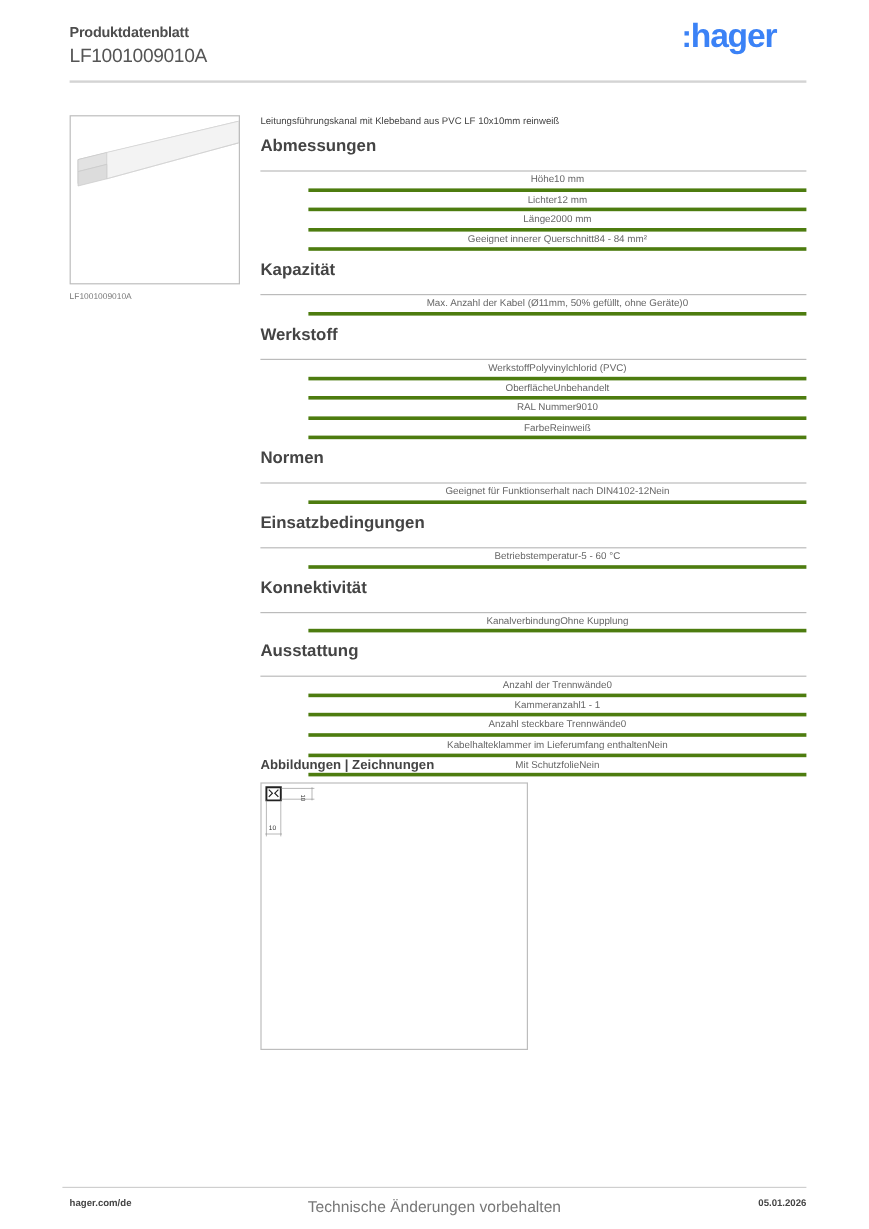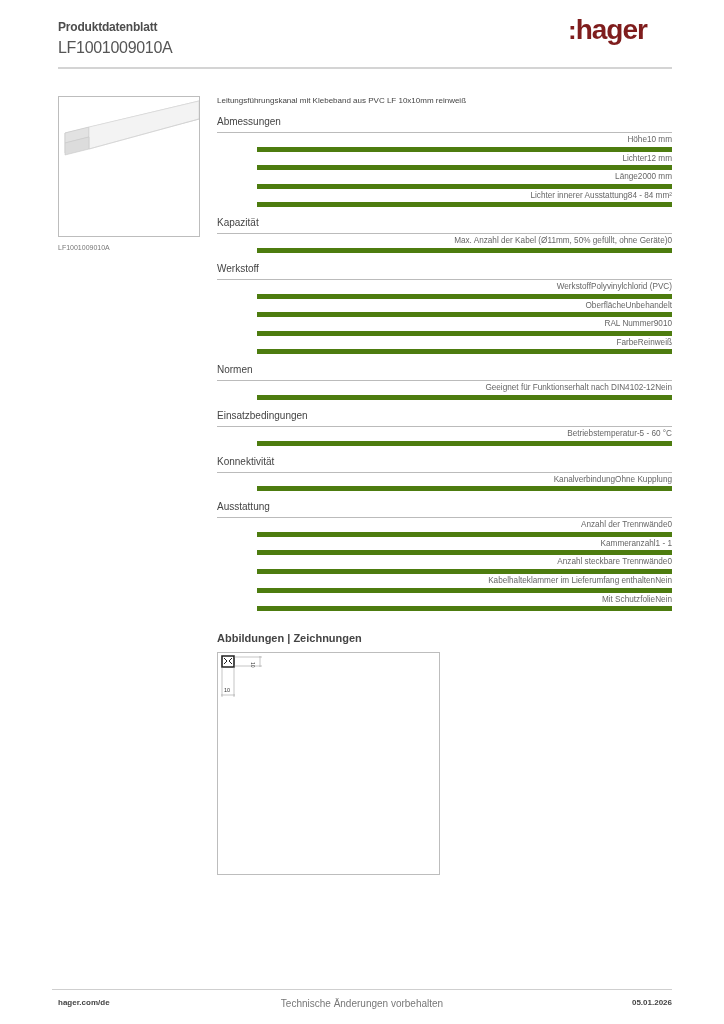--- a/index.html
+++ b/index.html
@@ -1,41 +1,41 @@
 <!DOCTYPE html>
 <html><head>
 <meta charset="utf-8">
 <style>
   html, body { margin: 0; padding: 0; background: #ffffff; }
   body { width: 724px; height: 1024px; position: relative; overflow: hidden;
          font-family: "Liberation Sans", sans-serif; color: #4a4a4a; }
   .header-title { position: absolute; left: 58px; top: 20px; font-size: 12px; font-weight: bold; color: #4d4d4d; letter-spacing: -0.2px; }
   .header-code { position: absolute; left: 58px; top: 39px; font-size: 16px; color: #555; letter-spacing: -0.3px; }
-  .logo { position: absolute; left: 568px; top: 14px; font-size: 28px; font-weight: bold; color: #7f1d1d; letter-spacing: -1px; }
+  .logo { position: absolute; left: 568px; top: 14px; font-size: 28px; font-weight: bold; color: #3b82f6; letter-spacing: -1px; }
   .logo .colon { font-size: 26px; }
   .hr-top { position: absolute; left: 58px; top: 67px; width: 614px; height: 2px; background: #d4d4d4; }
 
   .product-image { position: absolute; left: 58px; top: 96px; width: 142px; height: 141px; border: 1px solid #bdbdbd; box-sizing: border-box; background: #fff; }
   .product-image svg { position: absolute; left: 0; top: 0; }
   .image-caption { position: absolute; left: 58px; top: 244px; font-size: 7px; color: #777; }
 
   .main { position: absolute; left: 217px; top: 96px; width: 455px; }
   .product-desc { font-size: 8px; font-weight: normal; color: #444; margin: 0; height: 12px; }
   .tech-title { font-size: 8.5px; font-weight: bold; color: #444; margin-top: 22px; height: 14px; }
   .section { margin-top: 10px; }
-  .section-title { font-size: 10px; font-weight: normal; color: #444; height: 11px; line-height: 11px; padding-bottom: 5px; border-bottom: 1px solid #bbb; }
-  .row { display: flex; justify-content: flex-end; font-size: 8.2px; color: #666; height: 13.6px; line-height: 14px; border-bottom: 5px solid #4d7c0f; margin-left: 40px; }
+  .section-title { font-size: 14px; font-weight: bold; color: #444; height: 11px; line-height: 11px; padding-bottom: 15px; border-bottom: 1px solid #bbb; }
+  .row { display: flex; justify-content: center; font-size: 8.2px; color: #666; height: 13.6px; line-height: 14px; border-bottom: 3px solid #4d7c0f; margin-left: 40px; }
   .row .val { text-align: right; }
 
   .figures-title { position: absolute; left: 217px; top: 632px; font-size: 11px; font-weight: bold; color: #444; }
   .drawing { position: absolute; left: 217px; top: 652px; width: 223px; height: 223px; border: 1px solid #bdbdbd; box-sizing: border-box; }
 
   .hr-bottom { position: absolute; left: 52px; top: 989px; width: 620px; height: 1px; background: #cfcfcf; }
   .footer-left { position: absolute; left: 58px; top: 998px; font-size: 8px; font-weight: bold; color: #444; }
-  .footer-center { position: absolute; left: 0; width: 724px; text-align: center; top: 998px; font-size: 10px; color: #777; }
+  .footer-center { position: absolute; left: 0; width: 724px; text-align: center; top: 998px; font-size: 13px; color: #777; }
   .footer-right { position: absolute; right: 52px; top: 998px; font-size: 8px; font-weight: bold; color: #444; }
 </style>
 </head>
 <body>
 
 <div class="header-title">Produktdatenblatt</div>
 <div class="header-code">LF1001009010A</div>
 <div class="logo"><span class="colon">:</span><span>hager</span></div>
 <div class="hr-top"></div>
 
@@ -61,21 +61,21 @@
       </div>
     <div class="row">
         <span>Lichter</span>
         <span class="val">12 mm</span>
       </div>
     <div class="row">
         <span>Länge</span>
         <span class="val">2000 mm</span>
       </div>
     <div class="row">
-        <span>Lichter innerer Ausstattung</span>
+        <span>Geeignet innerer Querschnitt</span>
         <span class="val">84 - 84 mm²</span>
       </div>
   </div>
 
   <div class="section">
     <div class="section-title">Kapazität</div>
     <div class="row">
         <span>Max. Anzahl der Kabel (Ø11mm, 50% gefüllt, ohne Geräte)</span>
         <span class="val">0</span>
       </div>

